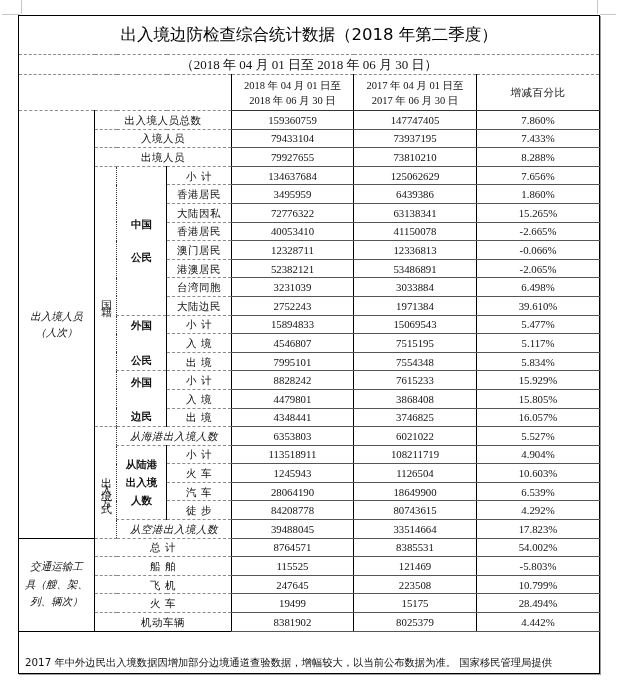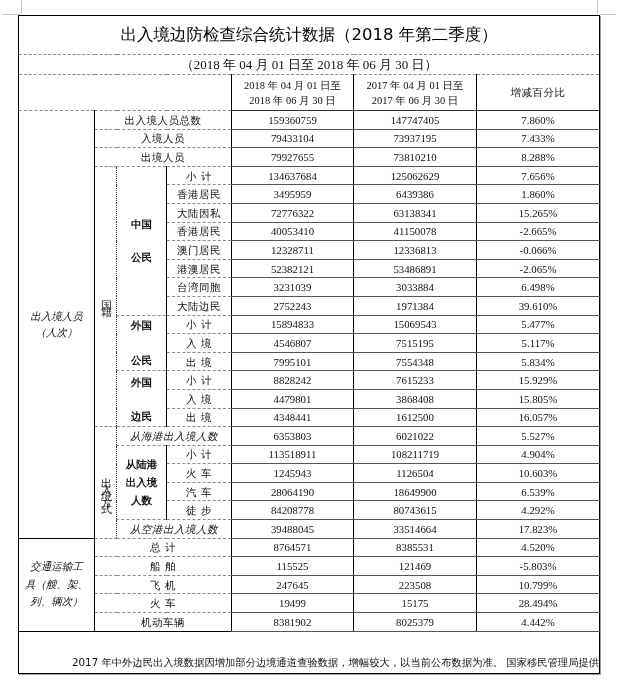--- a/index.html
+++ b/index.html
@@ -31,21 +31,21 @@
   .g-chinese span:first-child { margin-bottom:19px; }
   .g-foreign span:first-child { margin-bottom:21px; }
   .g-border span:first-child { margin-bottom:20px; }
   .g-land span { line-height:18px; }
   .g-transport span { line-height:17.5px; }
   .g-persons span { line-height:16px; }
   .vtext { display:inline-block; writing-mode:vertical-rl; text-orientation:upright;
            font-size:11px; line-height:14px; }
   .v-nat { letter-spacing:7px; margin-top:7px; }
   .v-mode { letter-spacing:6.5px; margin-top:6px; }
-  tr.t-foot td { height:37px; text-align:right; vertical-align:bottom; padding:0 0 4px 6px;
+  tr.t-foot td { height:37px; text-align:left; vertical-align:bottom; padding:0 0 4px 6px;
                  font-size:10.3px; border-top:1px solid #000; }
 </style>
 </head>
 <body>
 
 <div class="crop" style="left:21px;top:0;width:1px;height:14px;"></div>
 <div class="crop" style="left:2px;top:14px;width:18px;height:1px;"></div>
 <div class="crop" style="left:597px;top:0;width:1px;height:14px;"></div>
 <div class="crop" style="left:600px;top:14px;width:16px;height:1px;"></div>
 
@@ -207,21 +207,21 @@
   <tr class="d">
     <td class="lbl c4">入 境</td>
     <td class="num">4479801</td>
     <td class="num">3868408</td>
     <td class="num">15.805%</td>
   </tr>
 
   <tr class="d">
     <td class="lbl c4">出 境</td>
     <td class="num">4348441</td>
-    <td class="num">1612500</td>
+    <td class="num">3746825</td>
     <td class="num">16.057%</td>
   </tr>
 
   <tr class="d">
     <td rowspan="6" class="c2">
       <span class="vtext v-mode">出入境方式</span>
     </td>
     <td colspan="2" class="lbl c34">从海港出入境人数</td>
     <td class="num">6353803</td>
     <td class="num">6021022</td>
@@ -270,21 +270,21 @@
 
   <tr class="d">
     <td rowspan="5" class="c1 solid-top stack g-transport">
       <span>交通运输工</span>
       <span>具（艘、架、</span>
       <span>列、辆次）</span>
     </td>
     <td colspan="3" class="lbl">总 计</td>
     <td class="num">8764571</td>
     <td class="num">8385531</td>
-    <td class="num">4.520%</td>
+    <td class="num">54.002%</td>
   </tr>
 
   <tr class="d">
     <td colspan="3" class="lbl">船 舶</td>
     <td class="num">115525</td>
     <td class="num">121469</td>
     <td class="num">-5.803%</td>
   </tr>
 
   <tr class="d">

